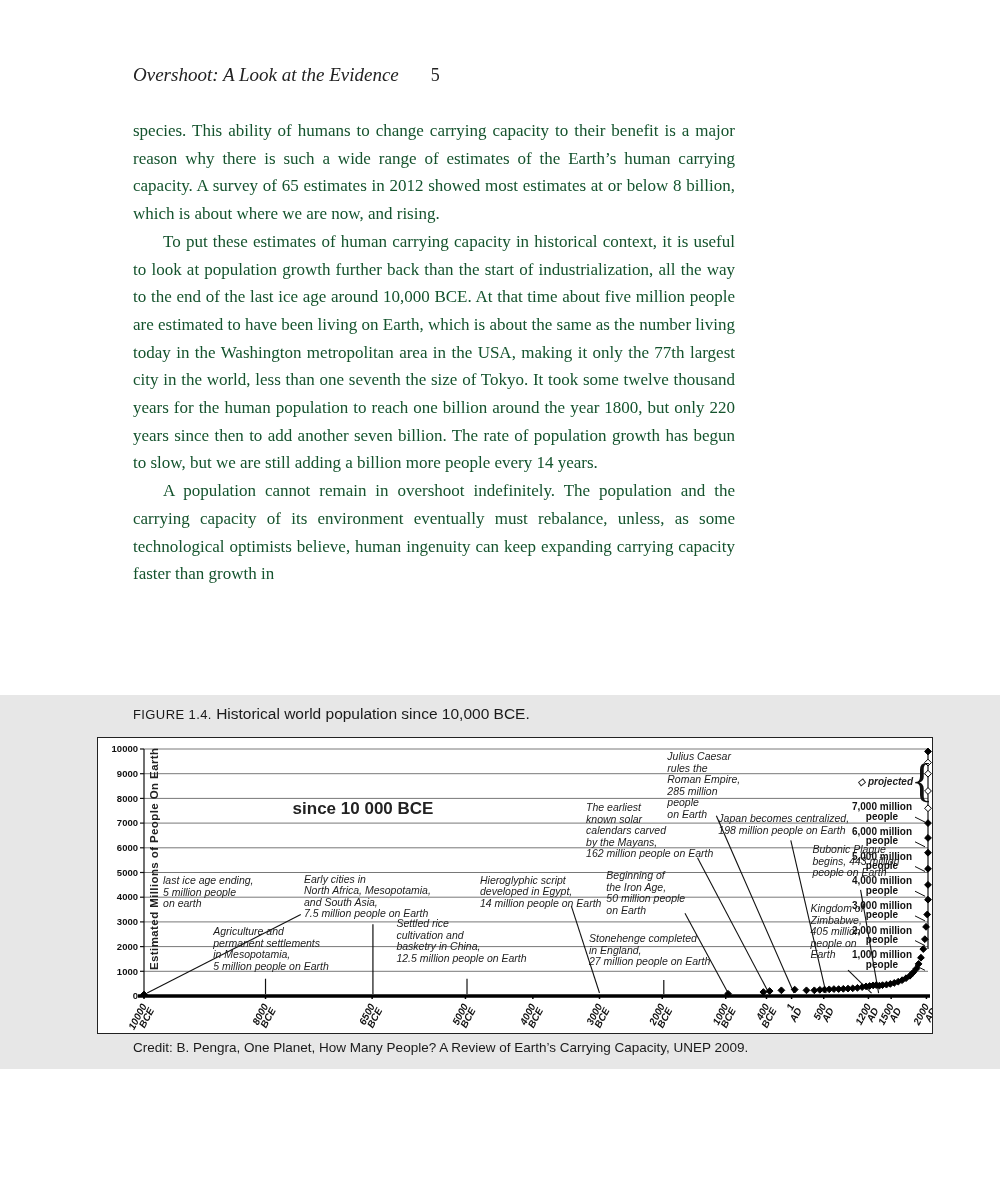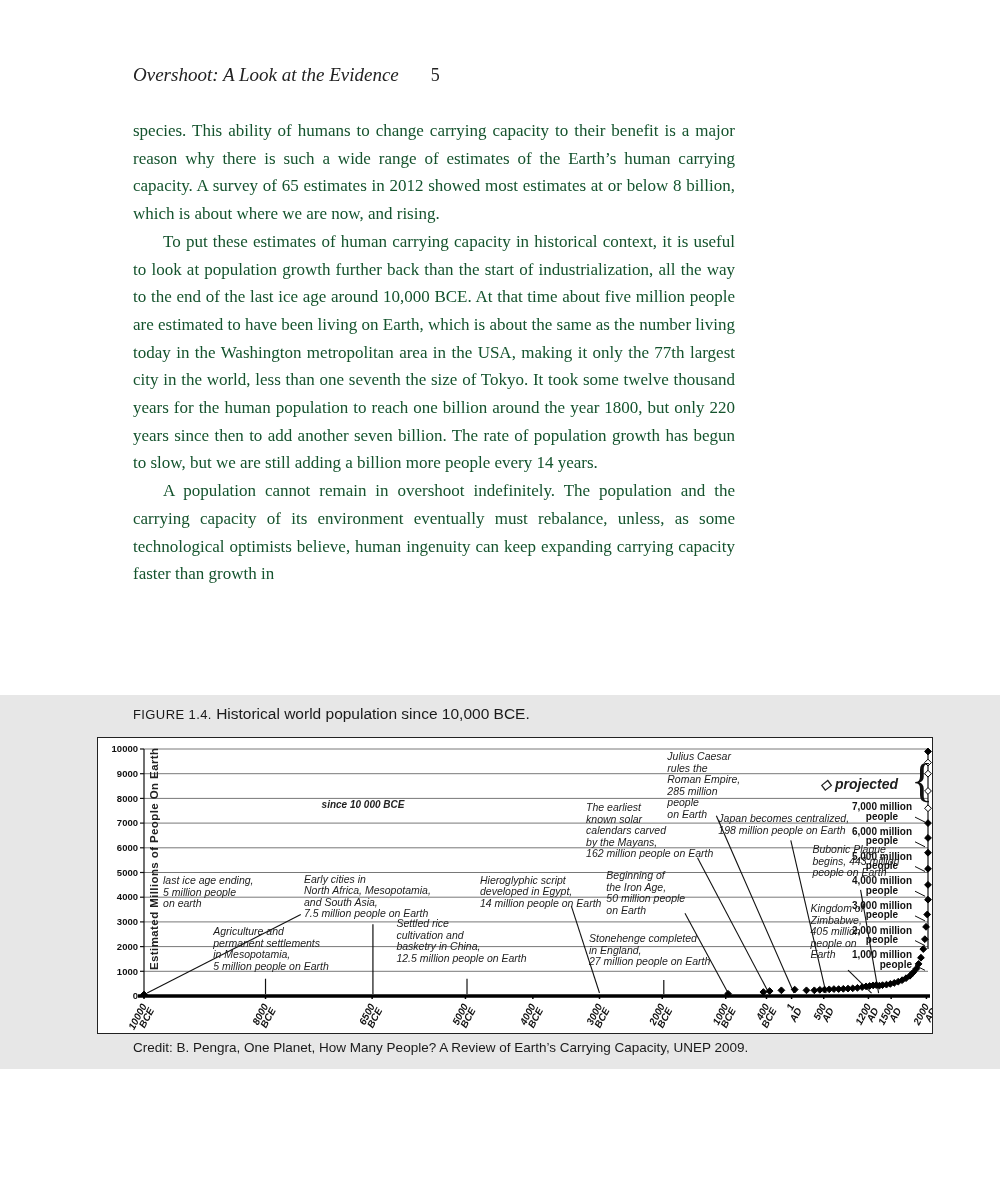--- a/index.html
+++ b/index.html
@@ -21,27 +21,27 @@
   .caption-label{font-size:13px;letter-spacing:.4px;}
   .figure-credit{position:absolute;top:345px;left:133px;font-family:"Liberation Sans",sans-serif;
        font-size:13.5px;color:#1a1a1a;white-space:nowrap;}
 
   .chart-frame{position:absolute;top:42px;left:97px;width:834px;height:295px;background:#ffffff;
        border:1.5px solid #222;box-sizing:content-box;font-family:"Liberation Sans",sans-serif;}
   .chart-frame svg{position:absolute;left:0;top:0;}
 
   .chart-title{position:absolute;transform:translateX(-50%);font-size:25px;font-weight:bold;
        letter-spacing:-.5px;color:#111;white-space:nowrap;}
-  .chart-subtitle{position:absolute;transform:translateX(-50%);font-size:10px;font-weight:bold;
-       color:#222;white-space:nowrap;font-style:italic;}
+  .chart-subtitle{position:absolute;transform:translateX(-50%);font-size:17px;font-weight:bold;
+       color:#222;white-space:nowrap;}
   .annotation{position:absolute;transform:translateX(-50%);font-style:italic;font-size:10.5px;
        line-height:11.5px;text-align:left;color:#1c1c1c;white-space:nowrap;}
   .value-label{position:absolute;right:20px;font-weight:bold;font-size:10px;line-height:9.5px;
        text-align:center;color:#111;white-space:nowrap;}
-  .projected-legend{position:absolute;right:34px;font-size:14px;font-weight:bold;font-style:italic;
+  .projected-legend{position:absolute;right:19px;font-size:10px;font-weight:bold;font-style:italic;
        color:#222;white-space:nowrap;}
 </style>
 </head>
 <body>
 
 <div class="page-header">
   <span>Overshoot: A Look at the Evidence</span>
   <span class="page-number">5</span>
 </div>
 
@@ -207,19 +207,19 @@
         <div class="annotation" style="left: 605.776px; top: 13.47px;">Julius Caesar<br>rules the<br>Roman Empire,<br>285 million<br>people<br>on Earth</div>
         <div class="annotation" style="left: 685.744px; top: 75.22px;">Japan becomes centralized,<br>198 million people on Earth</div>
         <div class="annotation" style="left: 757.872px; top: 106.095px;">Bubonic Plague<br>begins, 443 million<br>people on Earth</div>
         <div class="annotation" style="left: 739.056px; top: 165.375px;">Kingdom of<br>Zimbabwe,<br>405 million<br>people on<br>Earth</div>
         <div class="value-label" style="top: 64.1px;">7,000 million<br>people</div>
         <div class="value-label" style="top: 88.8px;">6,000 million<br>people</div>
         <div class="value-label" style="top: 113.5px;">5,000 million<br>people</div>
         <div class="value-label" style="top: 138.2px;">4,000 million<br>people</div>
         <div class="value-label" style="top: 162.9px;">3,000 million<br>people</div>
         <div class="value-label" style="top: 187.6px;">2,000 million<br>people</div>
-        <div class="value-label" style="top: 212.3px; text-align: right;">1,000 million<br>people</div>
+        <div class="value-label" style="top: 212.3px;">1,000 million<br>people</div>
         <div class="projected-legend" style="top: 38px;">◇ projected</div>
       </div>
   </div>
 
   <div class="figure-credit">Credit: B. Pengra, One Planet, How Many People? A Review of Earth’s Carrying Capacity, UNEP 2009.</div>
 </div>
 
 </body></html>

